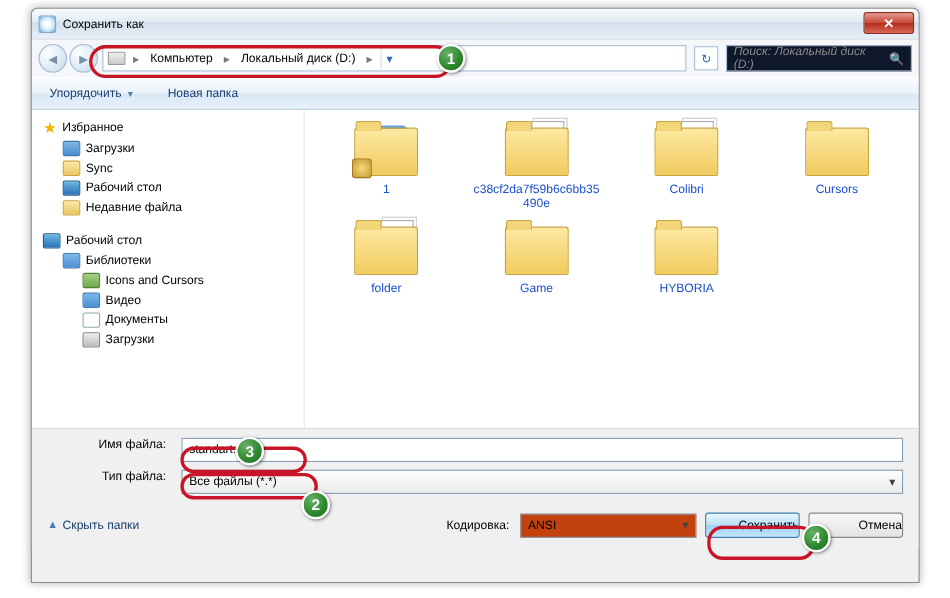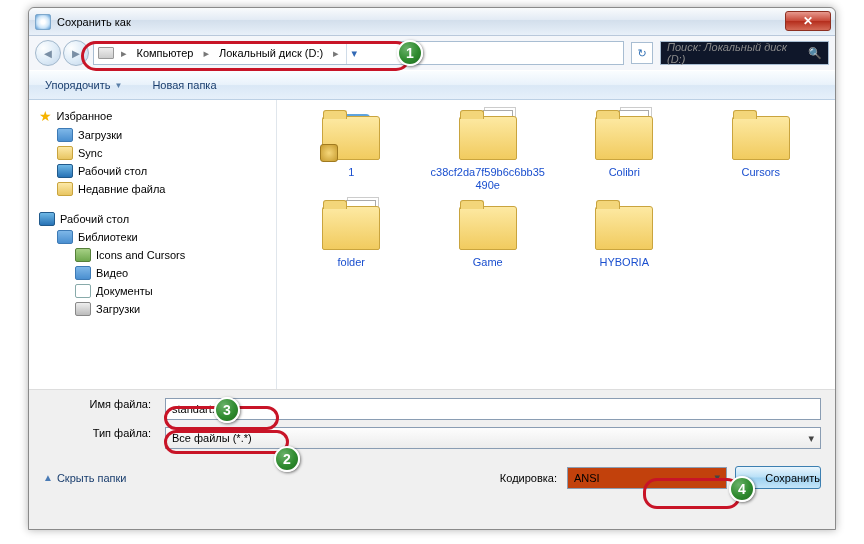--- a/index.html
+++ b/index.html
@@ -231,20 +231,23 @@
         <span>Скрыть папки</span>
       </div>
     <div class="spacer"></div>
     <span class="enc-l">Кодировка:</span>
     <div class="enc">
         <span>ANSI</span>
       </div>
     <div class="btn primary">
         <span>Сохранить</span>
       </div>
+    <div class="btn">
+        <span>Отмена</span>
+      </div>
   </div>
 
   <div class="ring r1"></div>
   <div class="ring r2"></div>
   <div class="ring r3"></div>
   <div class="ring r4"></div>
   <div class="badge b1">1</div>
   <div class="badge b2">2</div>
   <div class="badge b3">3</div>
   <div class="badge b4">4</div>

